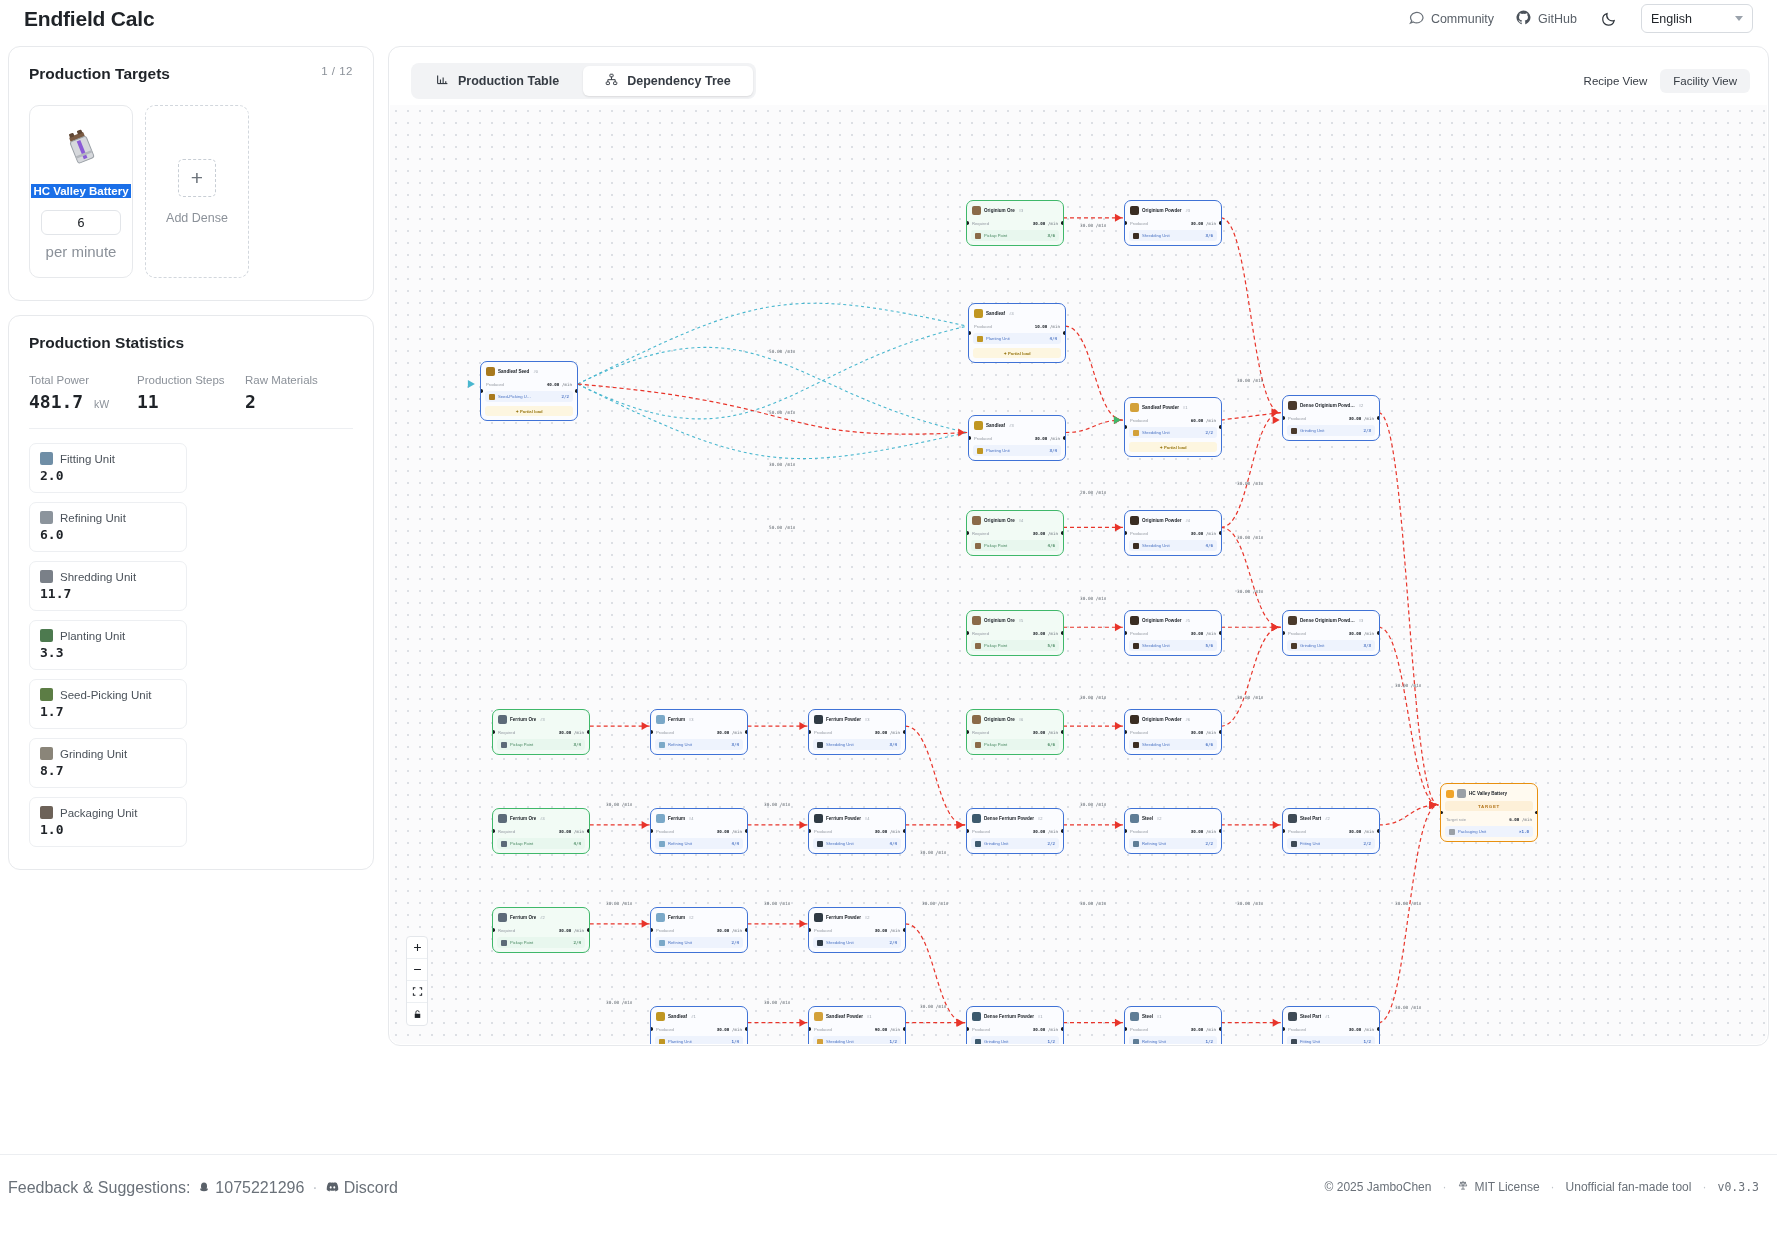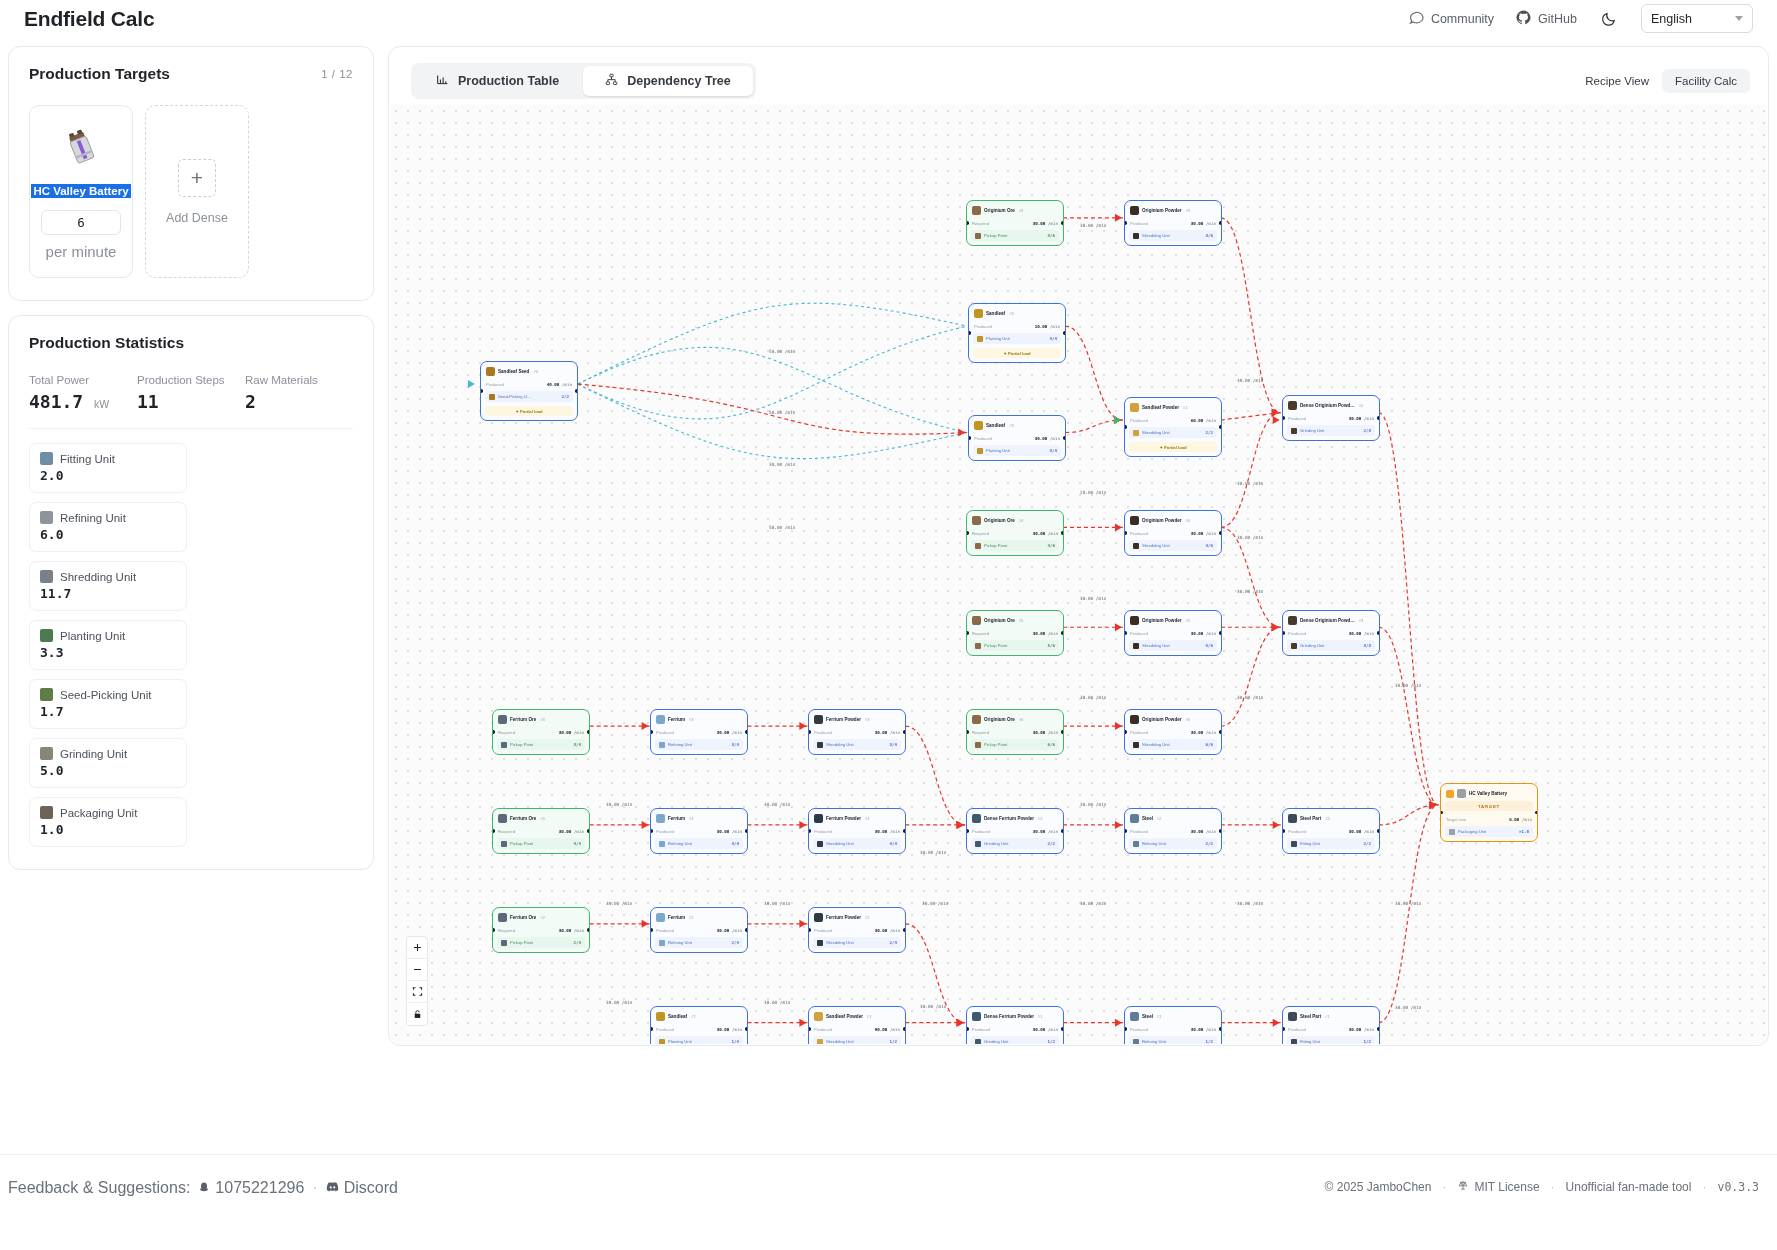--- a/index.html
+++ b/index.html
@@ -29,21 +29,21 @@
     padding: 0 9px; font-size: 12.5px; background: #fff; cursor: pointer;
   }
   .chev { width: 0; height: 0; border-left: 4.5px solid transparent; border-right: 4.5px solid transparent; border-top: 5px solid #9aa2ab; }
 
   
   .left-col { position: absolute; left: 8px; top: 46px; width: 366px; }
   .card {
     background: #fff; border: 1px solid #e7e9ec; border-radius: 12px;
     padding: 18px 20px 22px 20px; margin-bottom: 14px;
   }
-  .card-head { display: flex; align-items: center; justify-content: space-between; margin-bottom: 22px; }
+  .card-head { display: flex; align-items: flex-start; justify-content: space-between; margin-bottom: 22px; }
   .card-title { font-size: 15.5px; font-weight: bold; }
   .card-count { font-size: 11.5px; color: #8b9199; letter-spacing: 0.5px; }
 
   .targets-row { display: flex; gap: 12px; }
   .target-card {
     width: 104px; height: 173px; border: 1px solid #e7e9ec; border-radius: 10px;
     display: flex; flex-direction: column; align-items: center; padding-top: 18px; cursor: pointer;
   }
   .target-icon { width: 46px; height: 46px; display:flex; align-items:center; justify-content:center; margin-bottom: 14px;}
   .target-name {
@@ -294,21 +294,21 @@
               <span class="unit-ico" style="background:#5c7d45"></span>
               <span>Seed-Picking Unit</span>
             </div>
             <div class="unit-val">1.7</div>
           </div>
           <div class="unit-cell">
             <div class="unit-head">
               <span class="unit-ico" style="background:#8a8579"></span>
               <span>Grinding Unit</span>
             </div>
-            <div class="unit-val">5.0</div>
+            <div class="unit-val">8.7</div>
           </div>
           <div class="unit-cell">
             <div class="unit-head">
               <span class="unit-ico" style="background:#6d6258"></span>
               <span>Packaging Unit</span>
             </div>
             <div class="unit-val">1.0</div>
           </div>
         </div>
     </div>
@@ -336,21 +336,21 @@
                 <rect x="1.5" y="11" width="4" height="3.2" rx="0.8"></rect>
                 <rect x="10.5" y="11" width="4" height="3.2" rx="0.8"></rect>
                 <path d="M8 4.7v3.5M3.5 11V8.2h9V11"></path>
               </svg>
           </span>
           <span>Dependency Tree</span>
         </div>
       </div>
       <div class="view-toggle">
         <div class="vt">Recipe View</div>
-        <div class="vt active">Facility Calc</div>
+        <div class="vt active">Facility View</div>
       </div>
     </div>
 
     <div class="canvas">
       <svg class="edges" id="edge-svg" viewBox="0 0 1379 940" preserveAspectRatio="none">
           <path d="M674,113 L734,113" fill="none" stroke="#e8342a" stroke-width="1.2" stroke-dasharray="4 3"></path>
           <path d="M726,109 L733,113 L726,117 Z" fill="#e8342a"></path>
           <path d="M674,423 L734,423" fill="none" stroke="#e8342a" stroke-width="1.2" stroke-dasharray="4 3"></path>
           <path d="M726,419 L733,423 L726,427 Z" fill="#e8342a"></path>
           <path d="M674,523 L734,523" fill="none" stroke="#e8342a" stroke-width="1.2" stroke-dasharray="4 3"></path>

